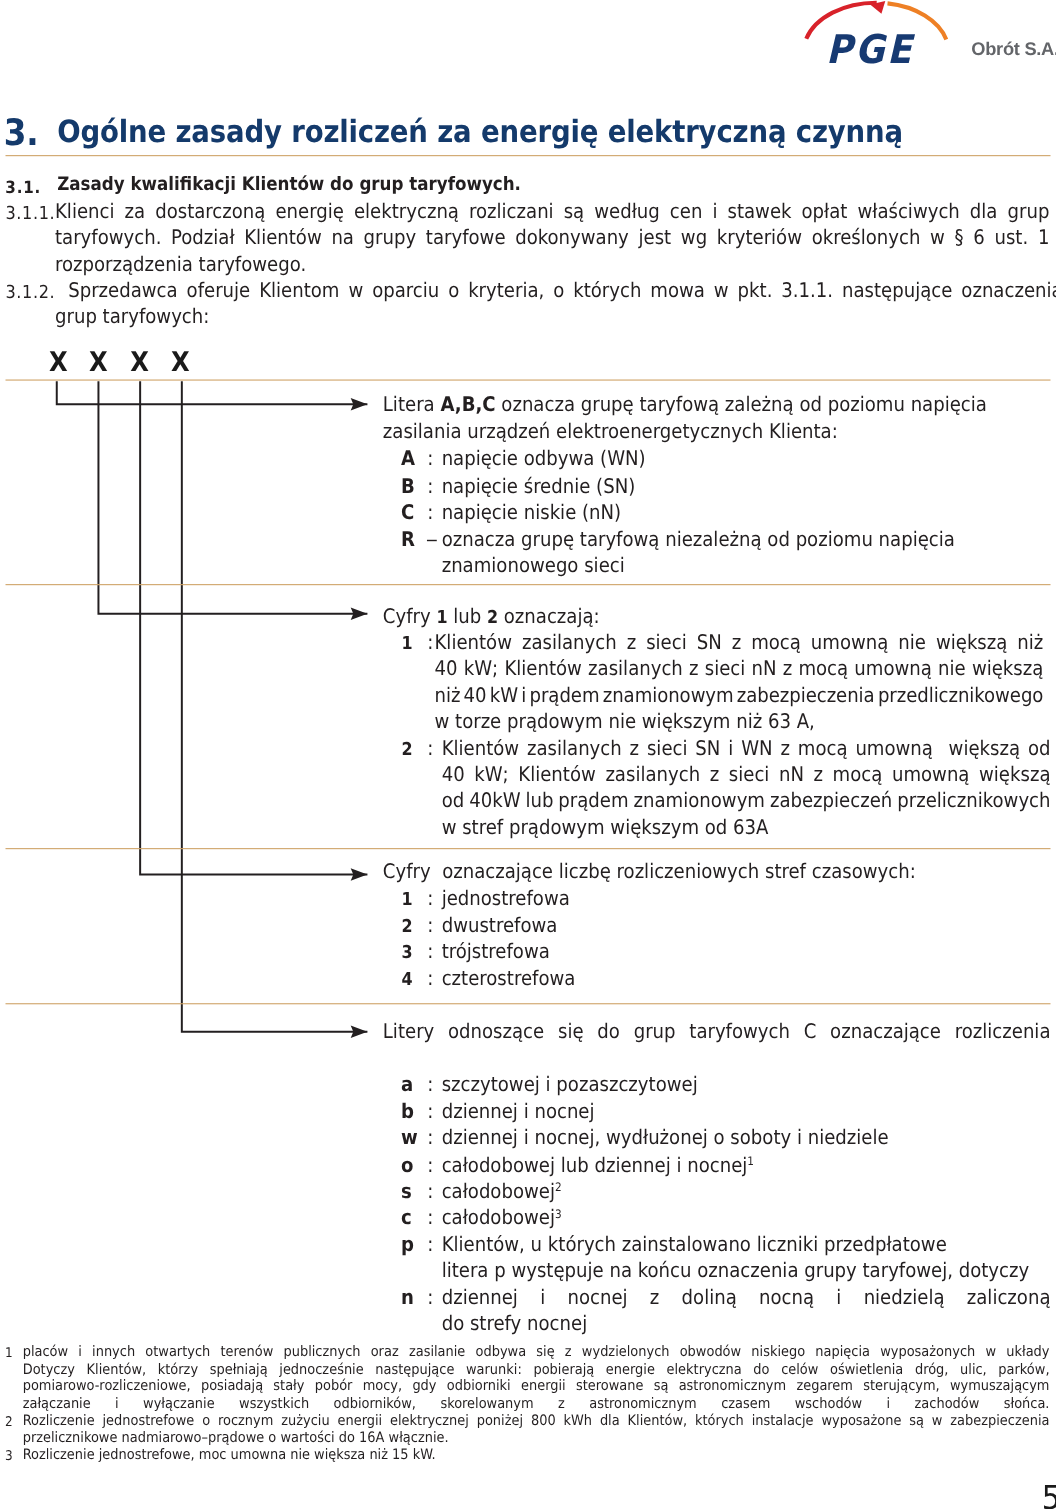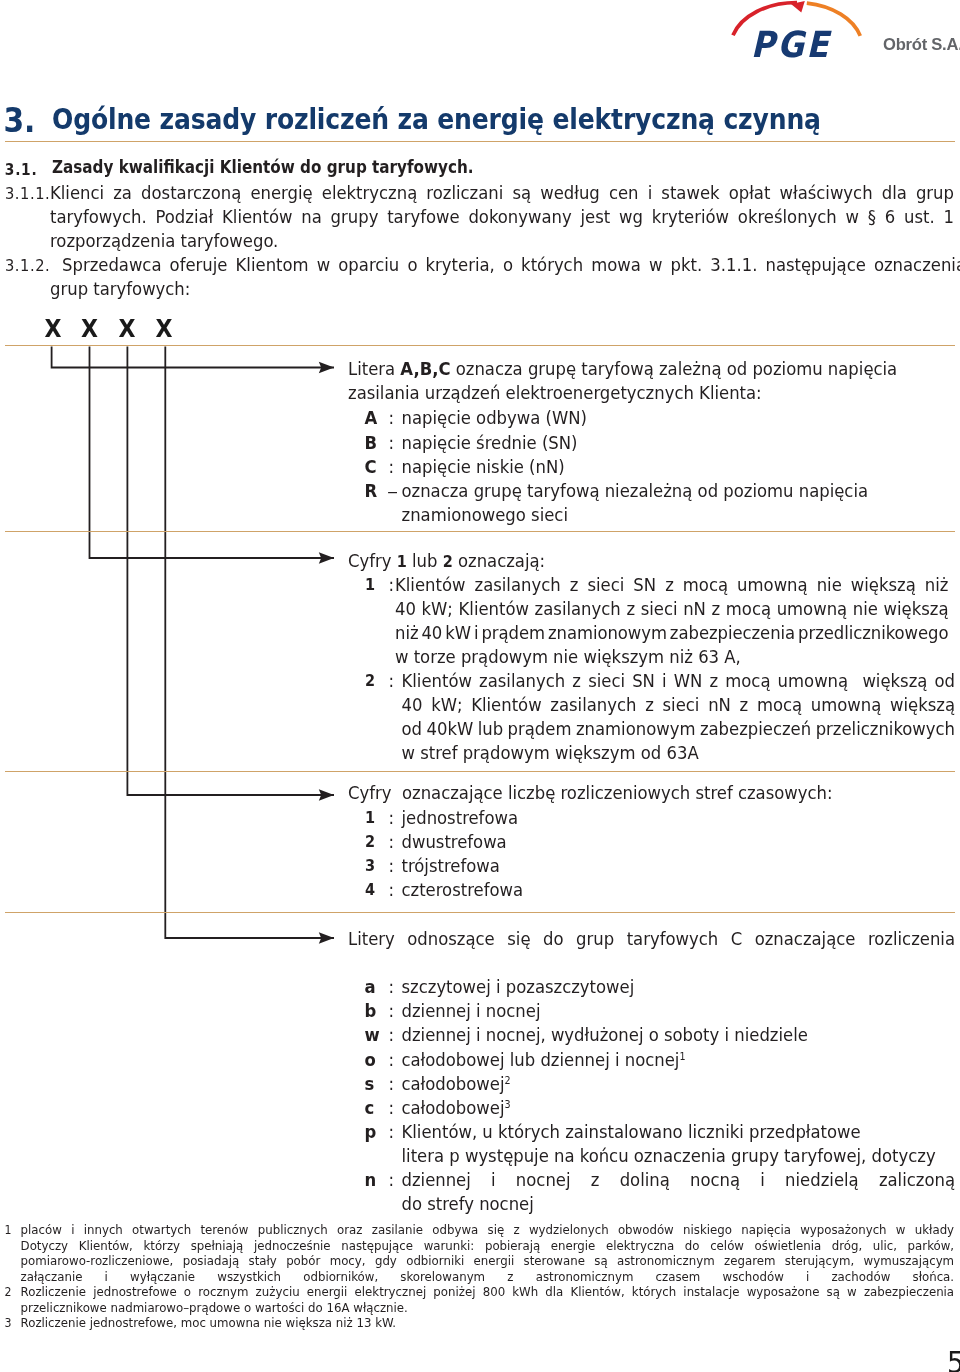--- a/index.html
+++ b/index.html
@@ -313,19 +313,19 @@
       <div class="fn">
         <span class="fnum">2</span>
         <div class="ftxt">
           <div class="tline" style="white-space: nowrap; word-spacing: 3.409px; letter-spacing: 0px;"><span>Rozliczenie jednostrefowe o rocznym zużyciu energii elektrycznej poniżej 800 kWh dla Klientów, których instalacje wyposażone są w zabezpieczenia</span></div>
           <div class="tline"><span>przelicznikowe nadmiarowo–prądowe o wartości do 16A włącznie.</span></div>
         </div>
       </div>
       <div class="fn">
         <span class="fnum">3</span>
         <div class="ftxt">
-          <div class="tline"><span>Rozliczenie jednostrefowe, moc umowna nie większa niż 13 kW.</span></div>
+          <div class="tline"><span>Rozliczenie jednostrefowe, moc umowna nie większa niż 15 kW.</span></div>
         </div>
       </div>
     </div>
 
   <div id="pageno">5</div>
 </div>
 
 </body></html>

